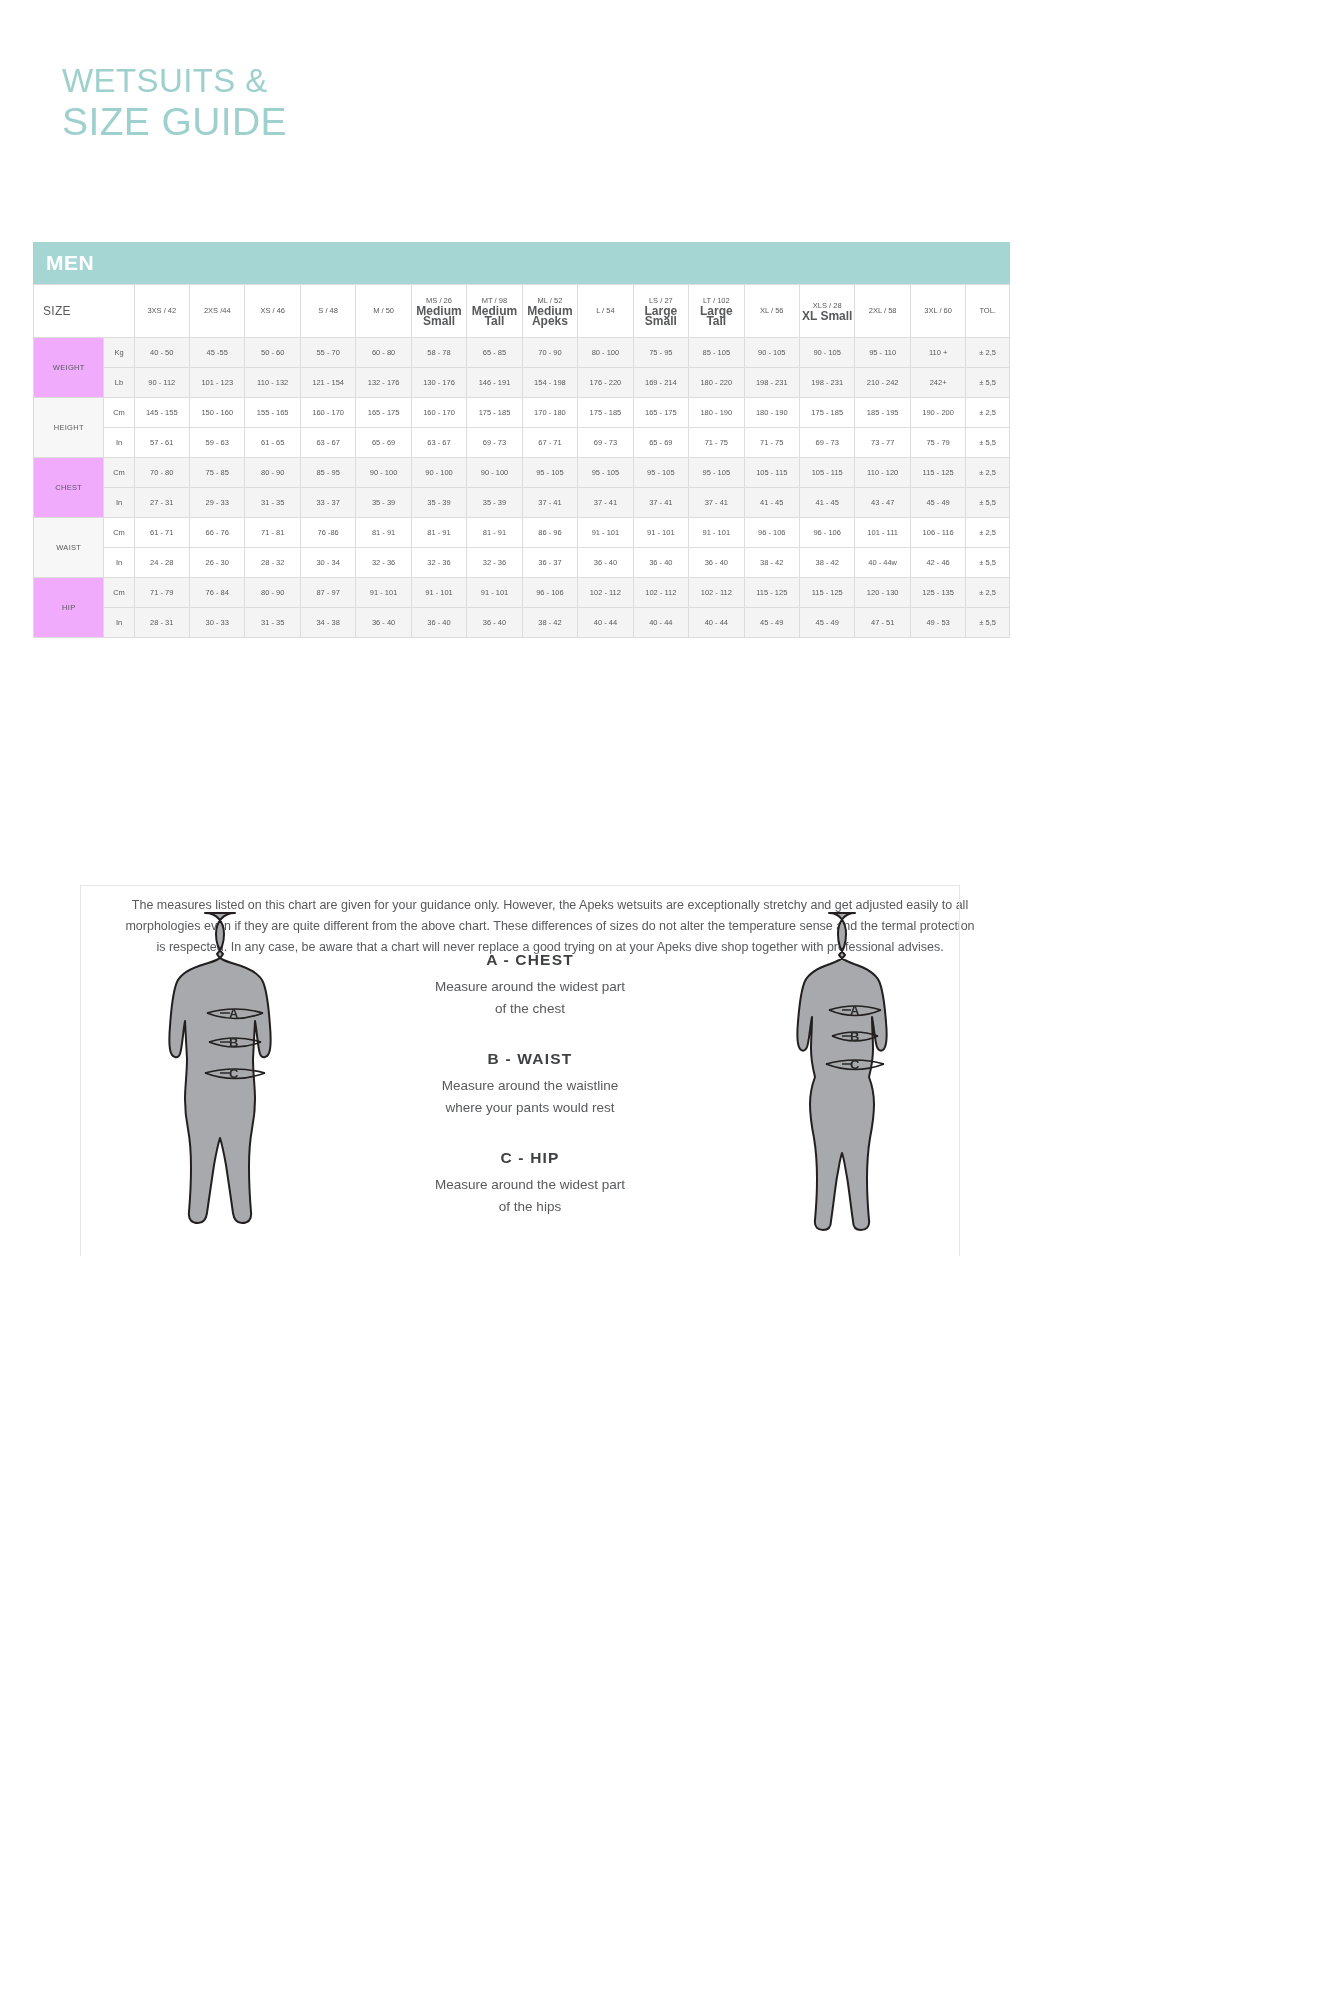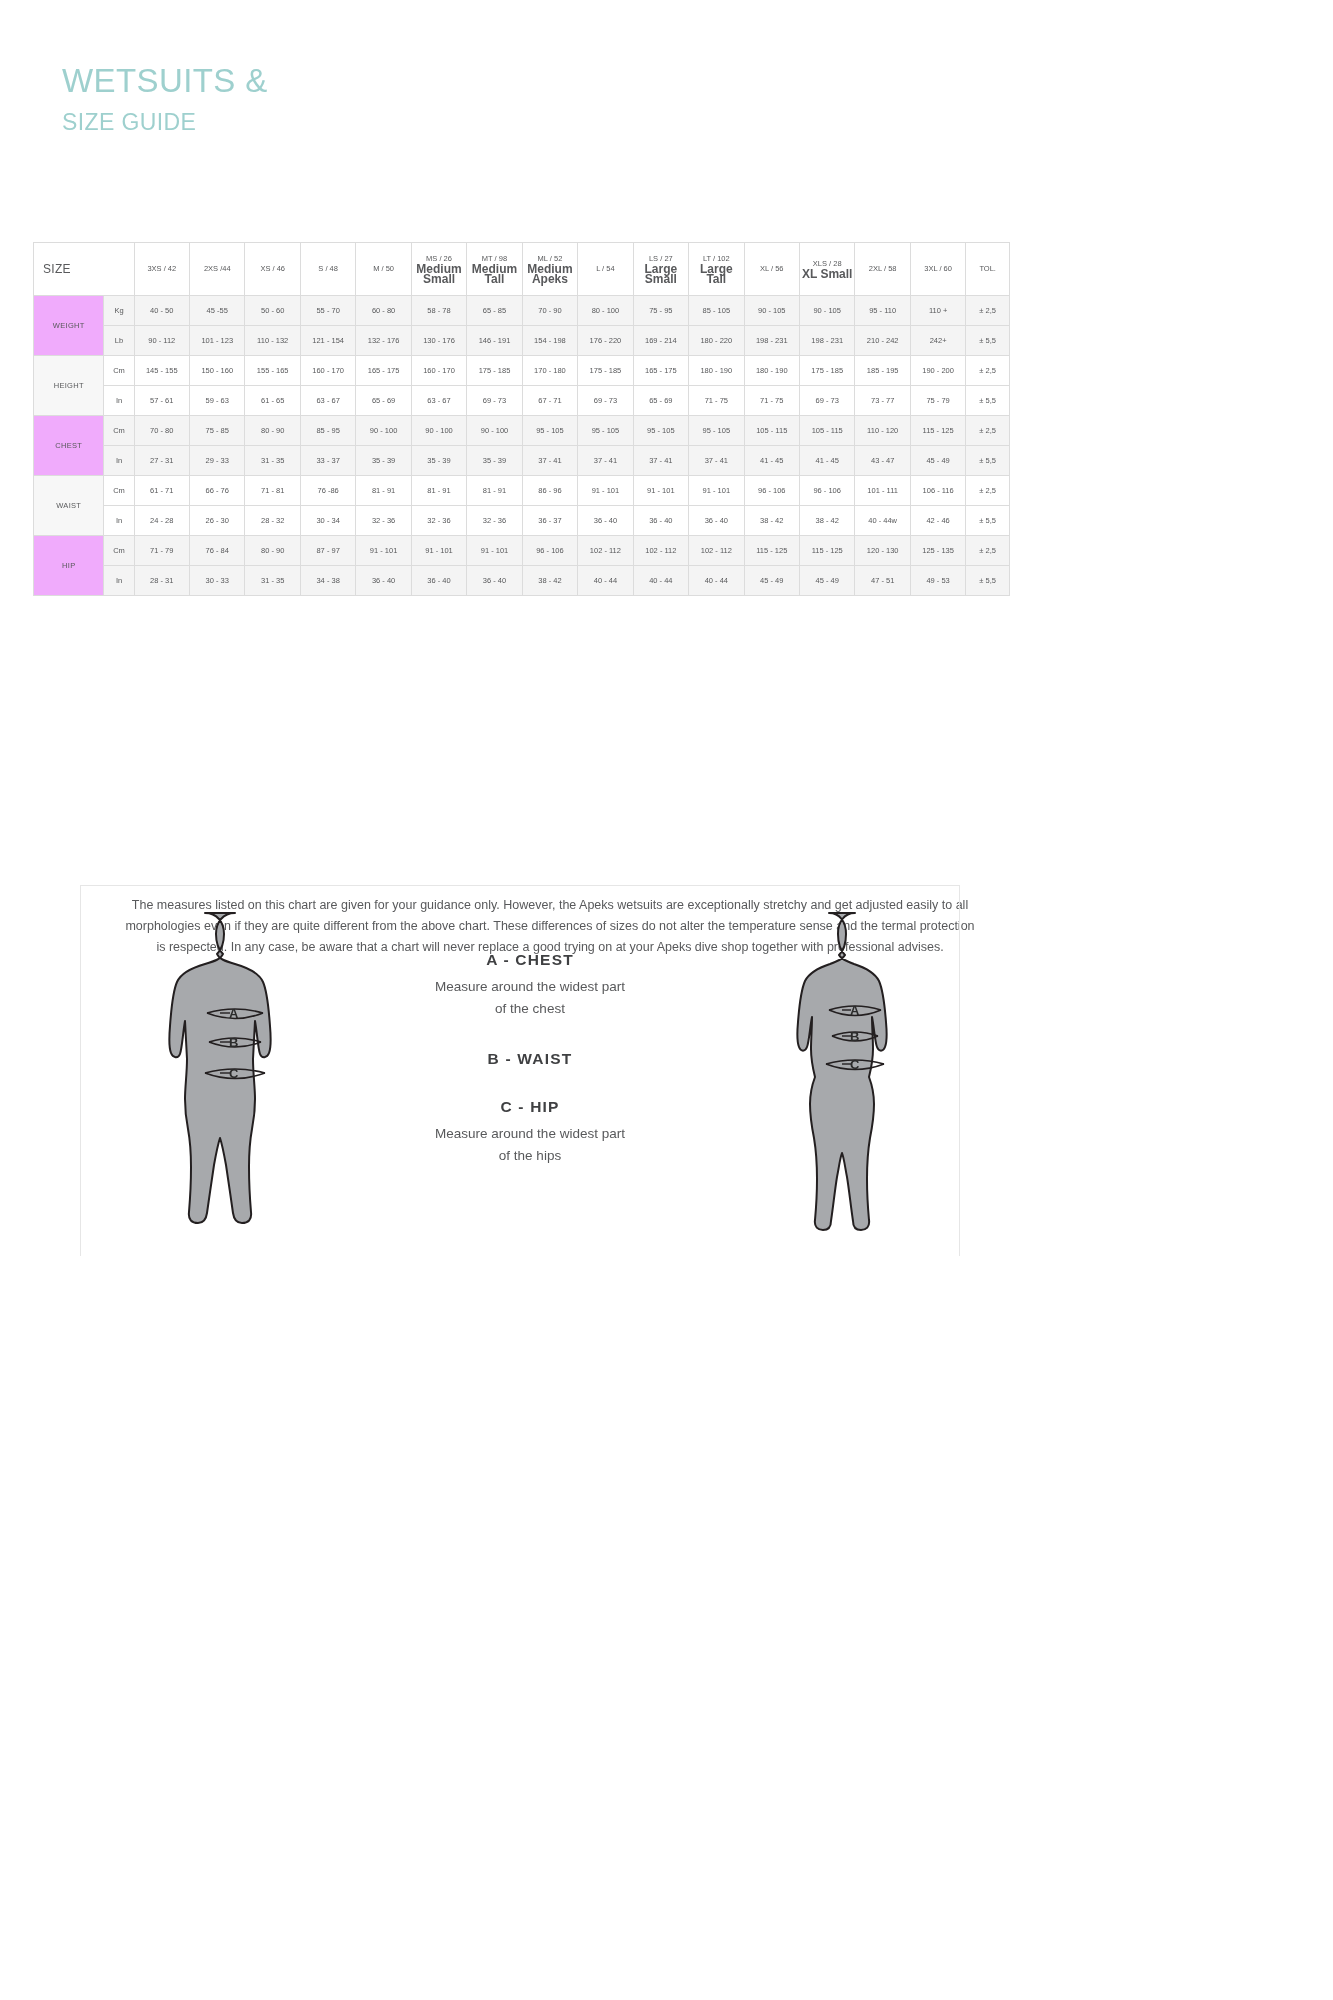--- a/index.html
+++ b/index.html
@@ -19,21 +19,21 @@
   .title-line1,
   .title-line2 {
     font-size: 33px;
     font-weight: normal;
     letter-spacing: 0.4px;
     color: #9ed0ce;
     line-height: 41px;
     white-space: nowrap;
   }
   .title-line3 {
-    font-size: 23px;
+    font-size: 39px;
     font-weight: 300;
     letter-spacing: 0.4px;
     color: #9ed0ce;
     line-height: 42px;
     white-space: nowrap;
   }
 
   
   .table-wrap {
     position: absolute;
@@ -155,20 +155,21 @@
 </style>
 </head>
 <body>
 
 <div class="title-block">
   <div class="title-line1">WETSUITS &amp;</div>
   <div class="title-line3">SIZE GUIDE</div>
 </div>
 
 <div class="table-wrap">
+  <div class="gender-banner">MEN</div>
   <table class="size-table">
     <colgroup id="colgroup-holder">
       <col class="c-group">
       <col class="c-unit">
     <col class="c-size">
         <col class="c-size">
         <col class="c-size">
         <col class="c-size">
         <col class="c-size">
         <col class="c-size">
@@ -476,18 +477,19 @@
 </svg>
 </div>
 
 <div class="guide-text-col" id="guide-text-col">
     <div class="guide-item">
       <div class="guide-item-title">A - CHEST</div>
       <div class="guide-item-desc">Measure around the widest part<br>of the chest</div>
     </div>
     <div class="guide-item">
       <div class="guide-item-title">B - WAIST</div>
+      <div class="guide-item-desc">Measure around the waistline<br>where your pants would rest</div>
     </div>
     <div class="guide-item">
       <div class="guide-item-title">C - HIP</div>
       <div class="guide-item-desc">Measure around the widest part<br>of the hips</div>
     </div>
   </div>
 
 </body></html>

